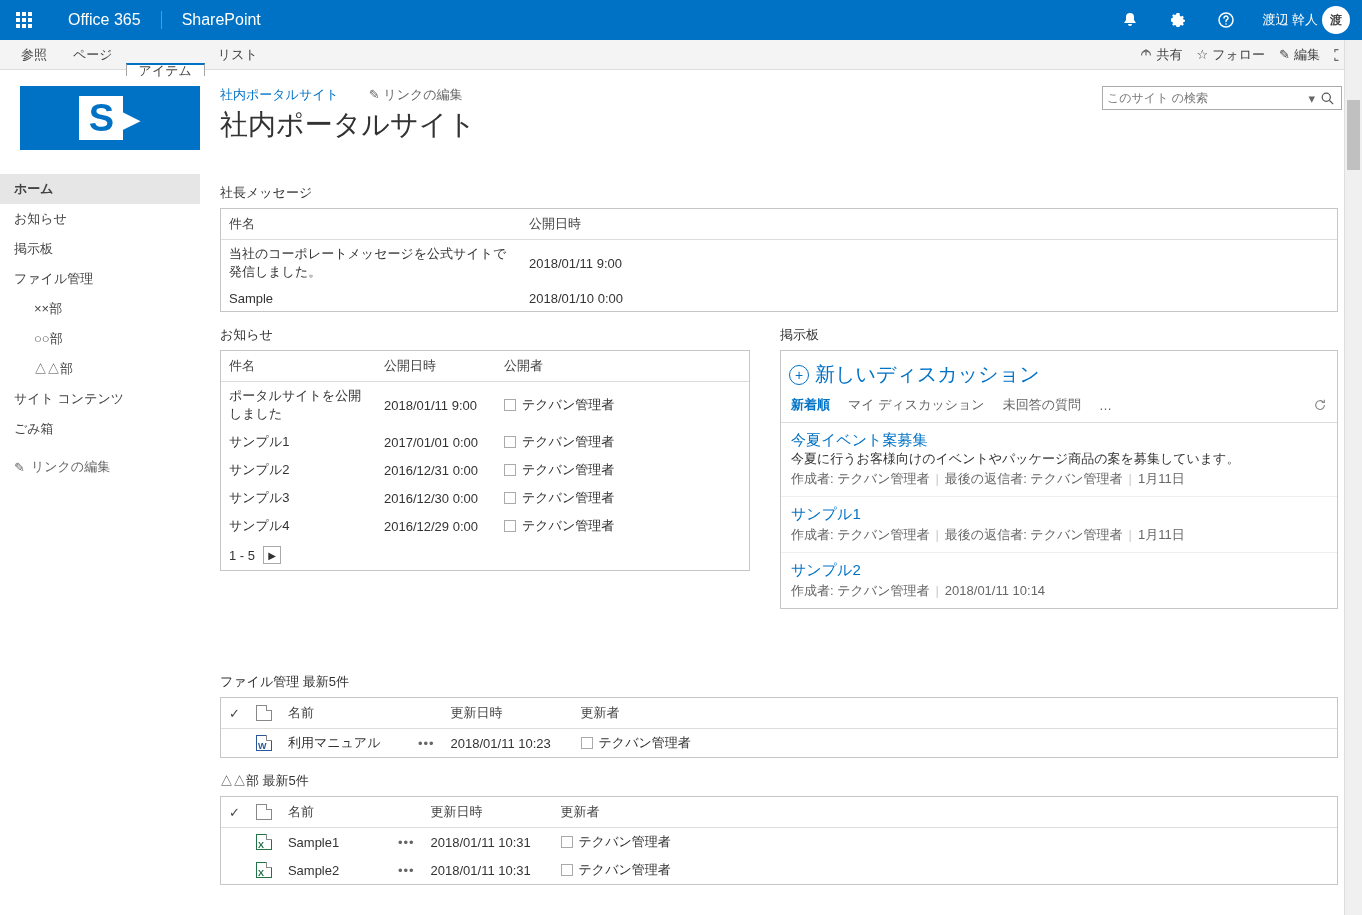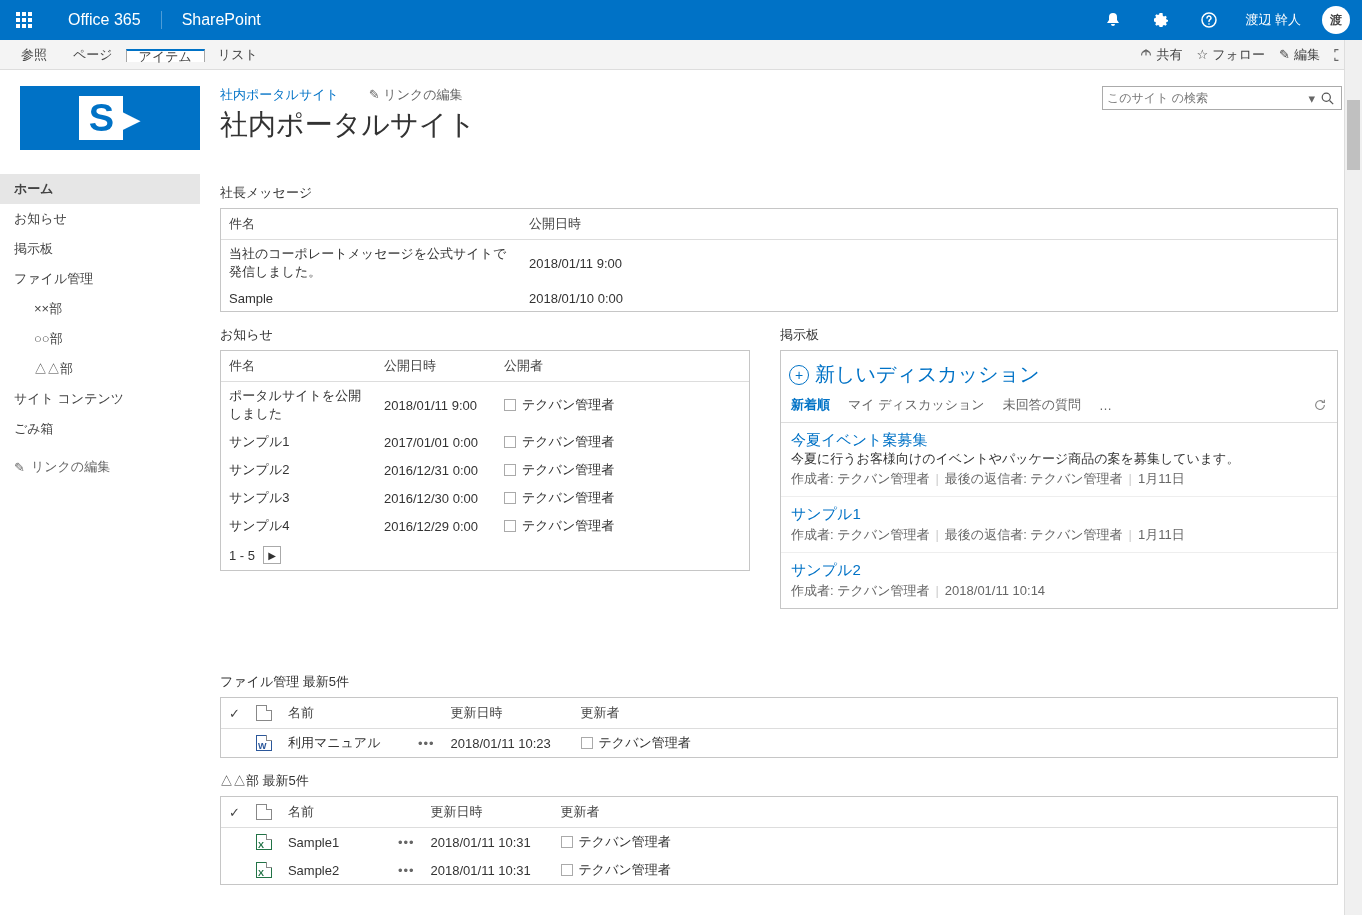--- a/index.html
+++ b/index.html
@@ -6,27 +6,27 @@
 body { font-family: "Segoe UI", "Meiryo", sans-serif; font-size: 13px; color: #333; background: #fff; overflow-x: hidden; }
 a { color: #0072c6; text-decoration: none; cursor: pointer; }
 
 
 .suite-bar { background: #0072c6; height: 40px; display: flex; align-items: center; color: #fff; }
 .suite-bar .waffle { width: 48px; height: 40px; display: flex; align-items: center; justify-content: center; cursor: pointer; }
 .suite-bar .brand { padding: 0 20px; font-size: 16px; cursor: pointer; }
 .suite-bar .brand + .brand { border-left: 1px solid rgba(255,255,255,0.3); }
 .suite-bar .spacer { flex: 1; }
 .suite-bar .icon-btn { width: 48px; height: 40px; display: flex; align-items: center; justify-content: center; cursor: pointer; font-size: 16px; }
-.suite-bar .user { padding: 0 12px; display: flex; align-items: center; gap: 21px; cursor: pointer; }
+.suite-bar .user { padding: 0 12px; display: flex; align-items: center; gap: 4px; cursor: pointer; }
 .suite-bar .avatar { width: 28px; height: 28px; border-radius: 50%; background: #fff; color: #444; display: flex; align-items: center; justify-content: center; font-size: 12px; font-weight: bold; }
 
 
 .ribbon { background: #f4f4f4; border-bottom: 1px solid #ddd; height: 30px; display: flex; align-items: stretch; padding: 8px 8px; }
 .ribbon .rtab { padding: 0 12px; display: flex; align-items: center; cursor: pointer; color: #444; border: 1px solid transparent; border-bottom: none; }
-.ribbon .rtab.active { background: #fff; border-color: #a6a6a6; border-top: 2px solid #0072c6; position: relative; top: 1px; }
+.ribbon .rtab.active { background: #fff; border-color: #a6a6a6; border-top: 2px solid #0072c6; position: relative; top: 15px; }
 .ribbon .right-actions { margin-left: auto; display: flex; align-items: center; gap: 14px; padding-right: 4px; color: #444; }
 .ribbon .right-actions .ract { display: flex; align-items: center; gap: 4px; cursor: pointer; }
 
 
 .page { display: flex; }
 .left-col { width: 200px; flex-shrink: 0; }
 .right-col { flex: 1; padding: 12px 24px 40px 20px; }
 
 
 .site-header { display: flex; align-items: flex-start; padding: 16px 20px 8px 20px; }

